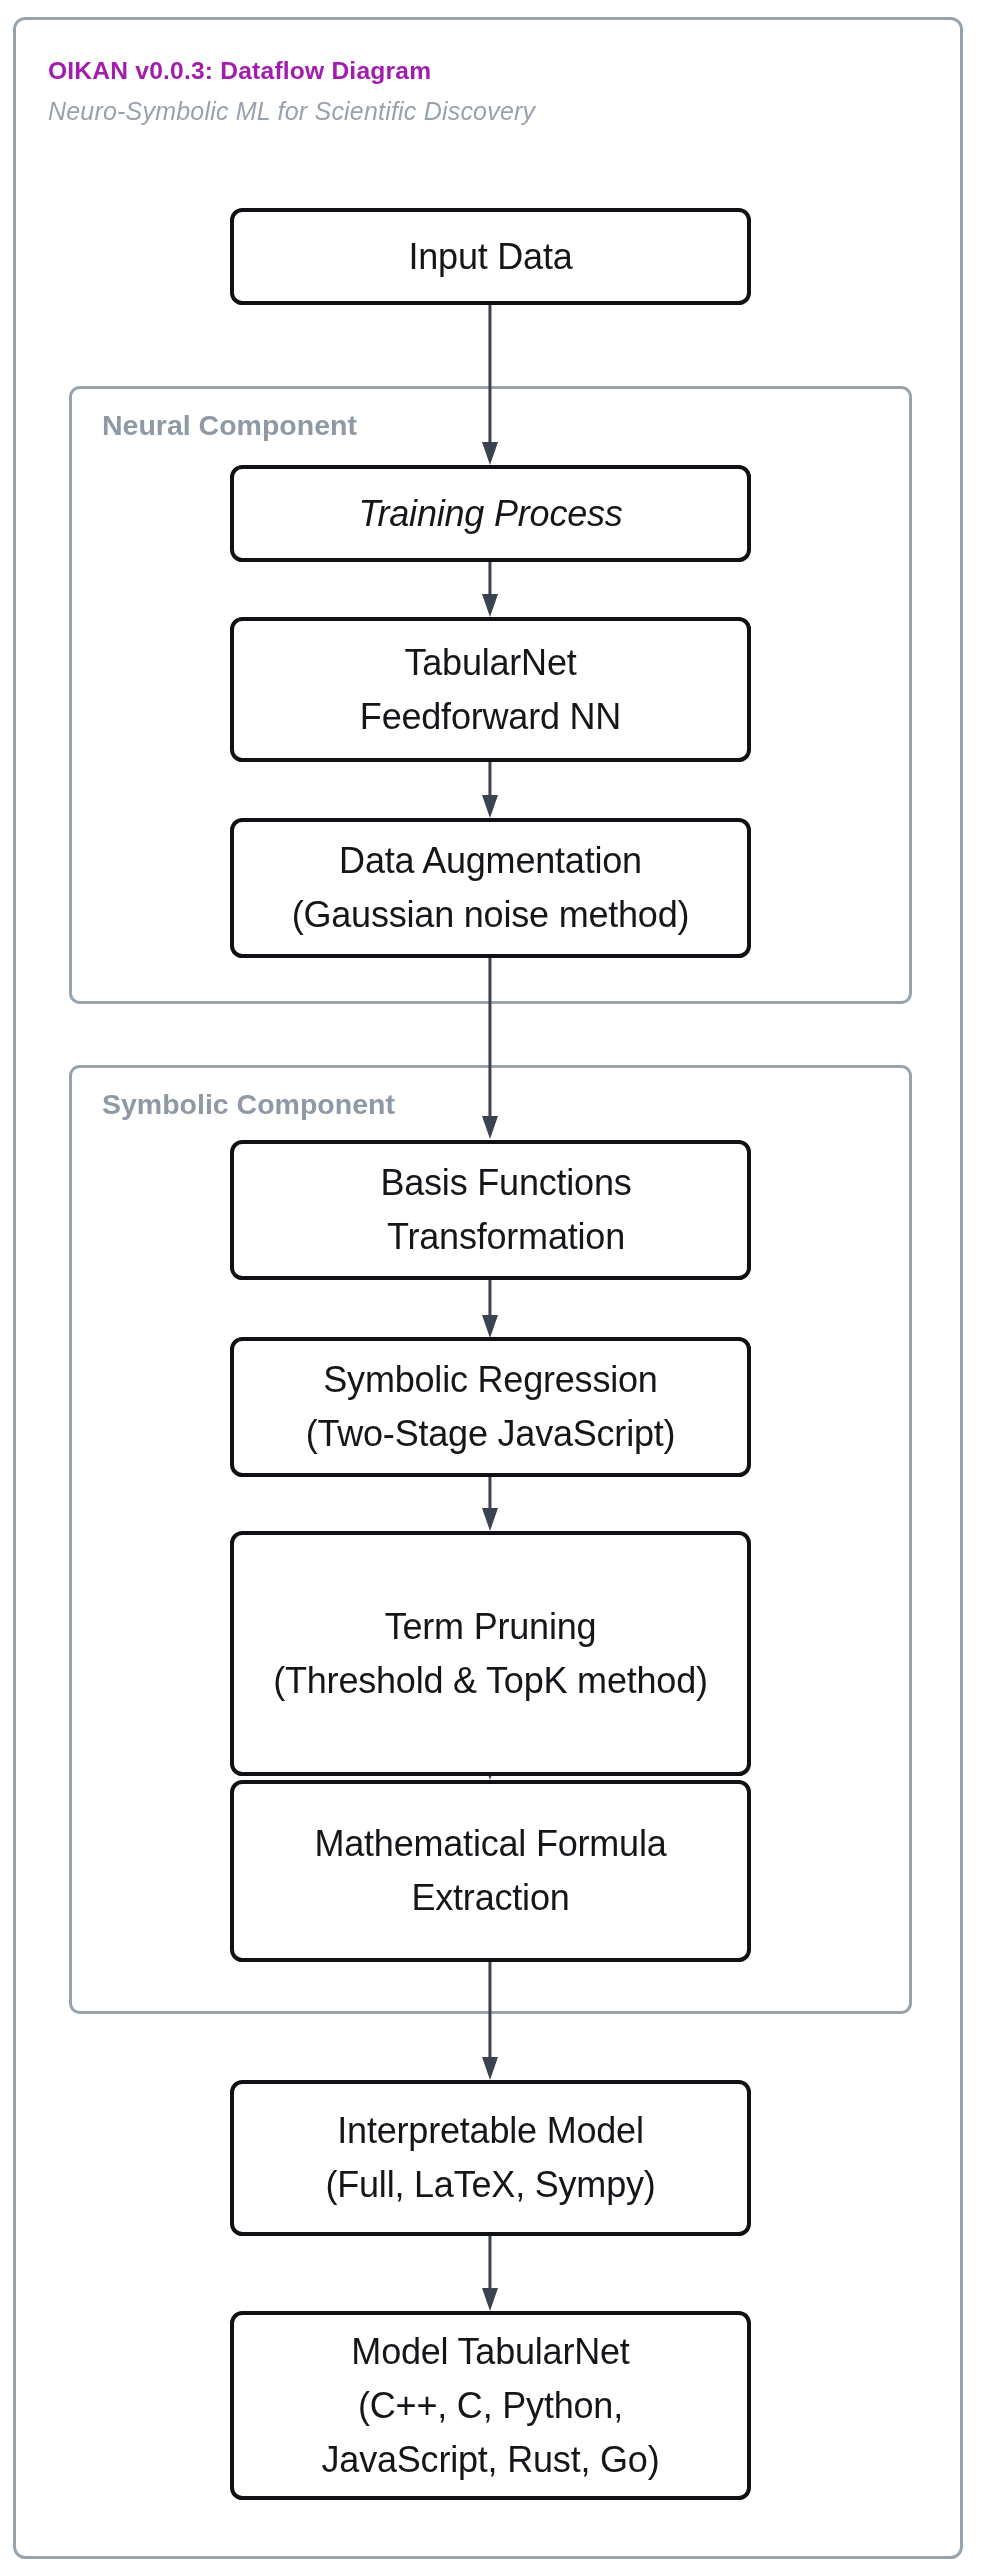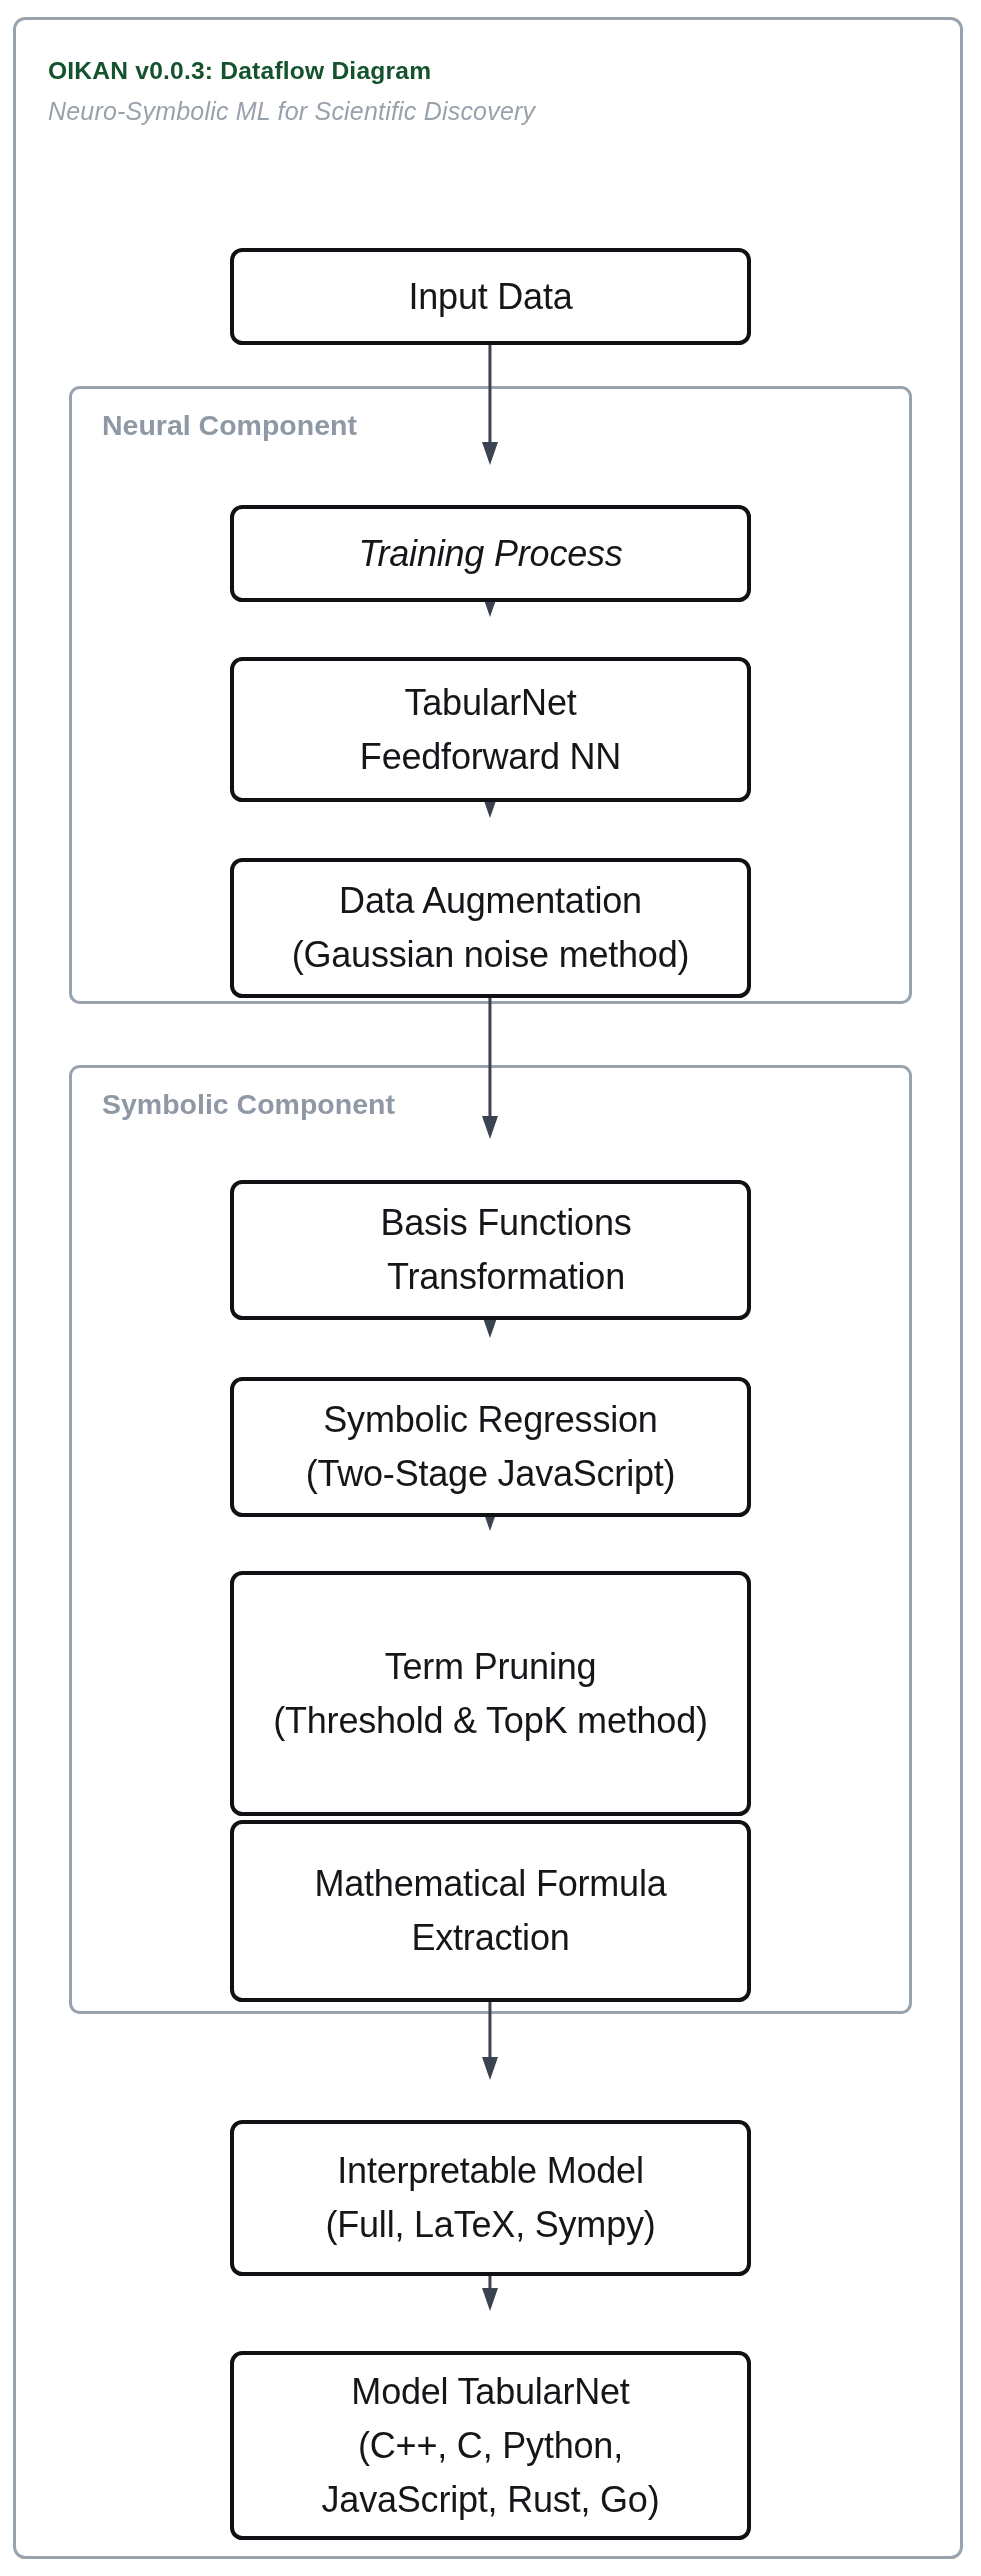--- a/index.html
+++ b/index.html
@@ -21,21 +21,21 @@
     border: 3.1px solid #99a3ae;
     border-radius: 12.3px;
     background: #ffffff;
   }
 
   .diagram-title {
     position: absolute;
     left: 48px; top: 57px;
     font-size: 24.6px;
     font-weight: 700;
-    color: #14532d;
+    color: #a21caf;
     letter-spacing: 0.2px;
   }
   .diagram-subtitle {
     position: absolute;
     left: 48px; top: 97px;
     font-size: 25px;
     font-style: italic;
     color: #98a2ad;
     letter-spacing: 0.2px;
   }
@@ -67,21 +67,20 @@
     left: 230px;
     width: 521px;
     box-sizing: border-box;
     background: #ffffff;
     border: 4.6px solid #101114;
     border-radius: 12.3px;
     display: flex;
     align-items: center;
     justify-content: center;
     z-index: 2;
-    margin-top: 40px;
   }
   .node .node-label {
     font-size: 36px;
     line-height: 54px;
     color: #14161a;
     text-align: center;
     white-space: pre-line;
     letter-spacing: -0.2px;
   }
 

